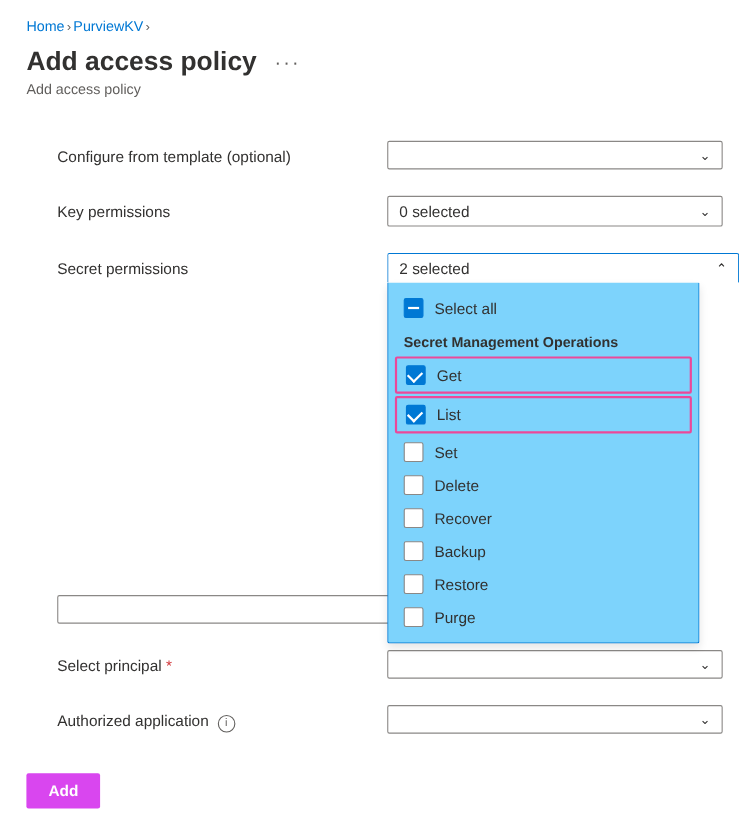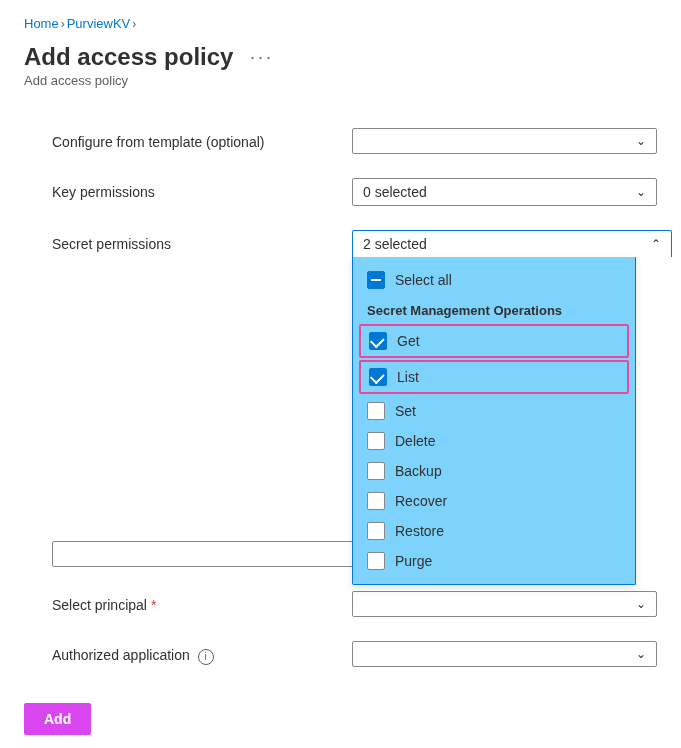--- a/index.html
+++ b/index.html
@@ -259,26 +259,26 @@
           <span>Set</span>
         </div>
 
         <div class="dropdown-item">
           <div class="checkbox"></div>
           <span>Delete</span>
         </div>
 
         <div class="dropdown-item">
           <div class="checkbox"></div>
+          <span>Recover</span>
+        </div>
+
+        <div class="dropdown-item">
+          <div class="checkbox"></div>
           <span>Backup</span>
-        </div>
-
-        <div class="dropdown-item">
-          <div class="checkbox"></div>
-          <span>Recover</span>
         </div>
 
         <div class="dropdown-item">
           <div class="checkbox"></div>
           <span>Restore</span>
         </div>
 
 
         <div class="dropdown-item">
           <div class="checkbox"></div>

